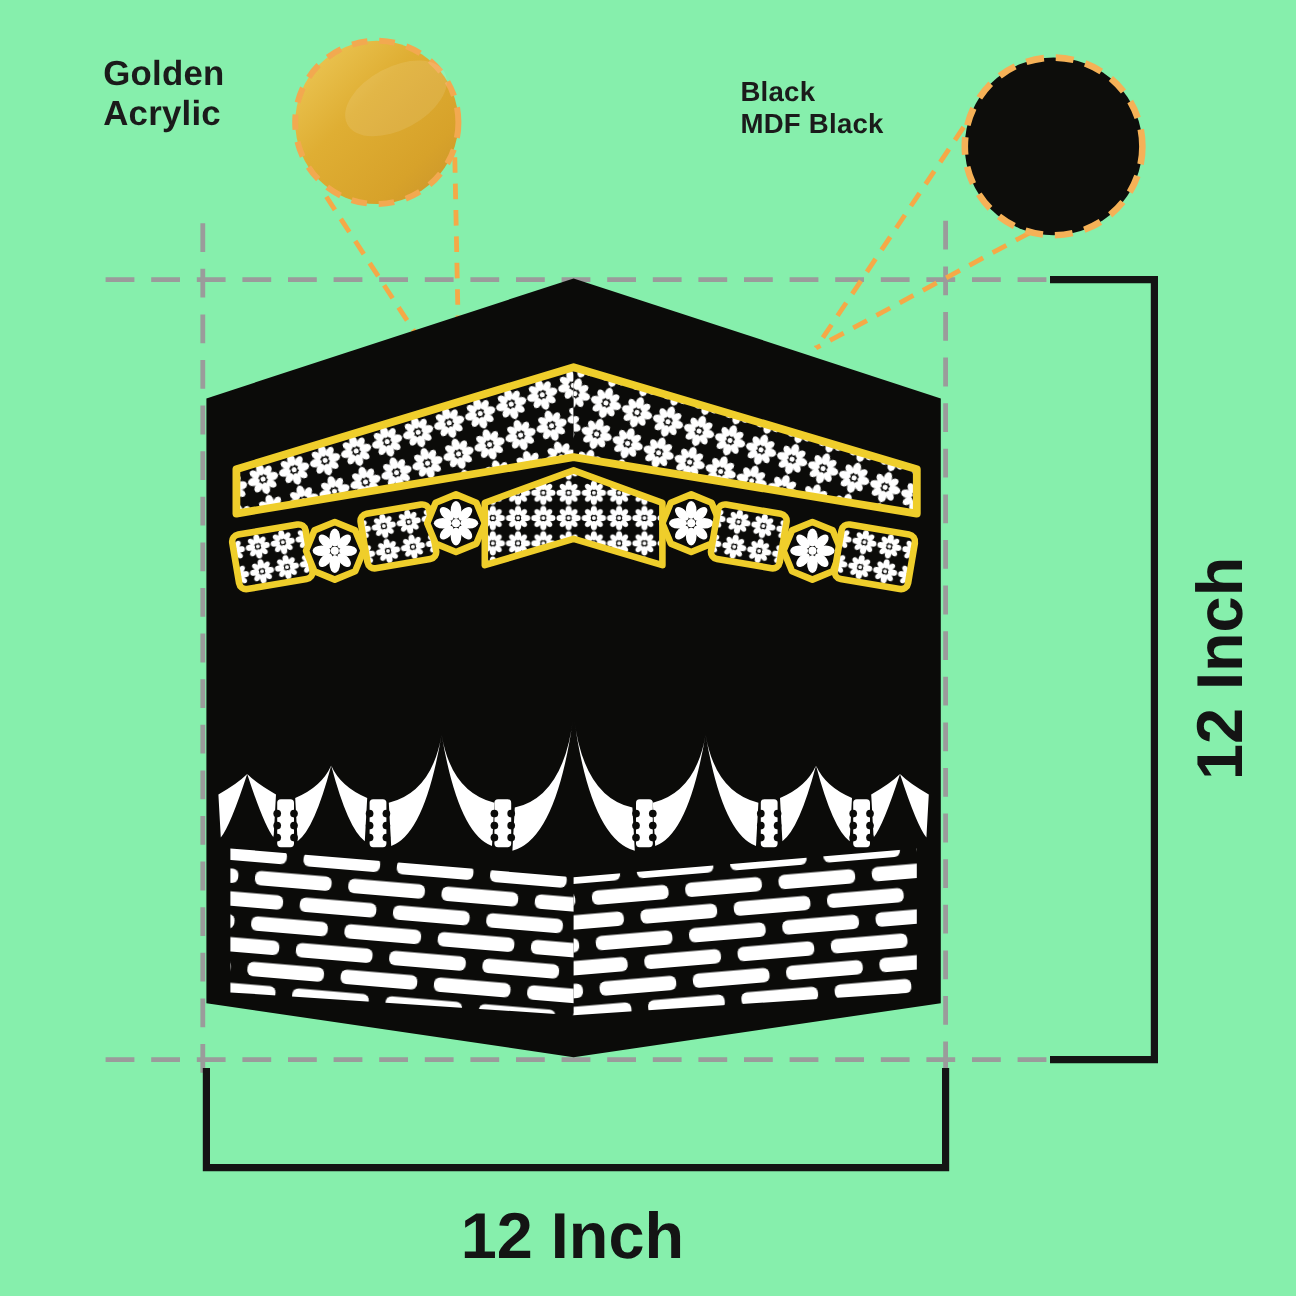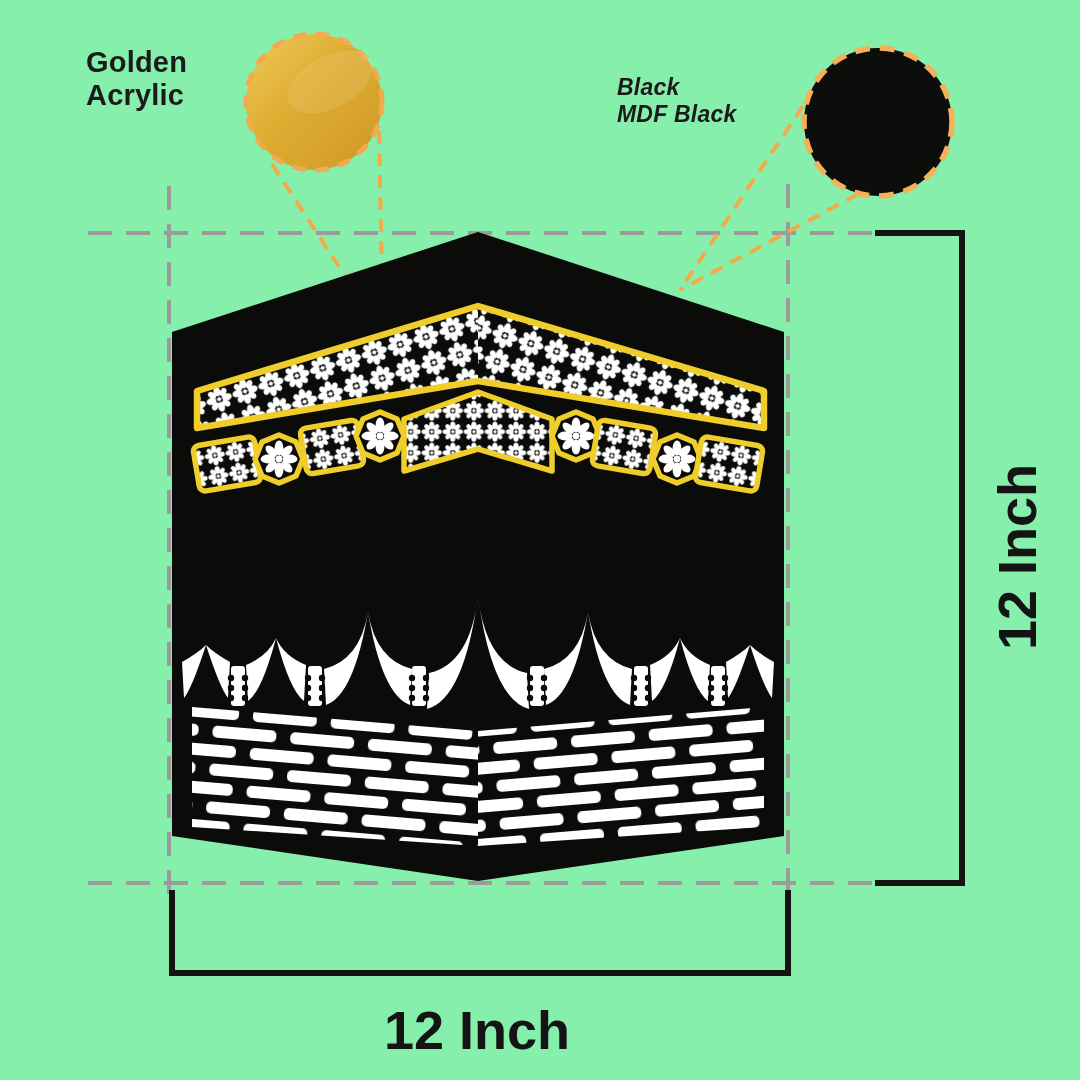--- a/index.html
+++ b/index.html
@@ -3,21 +3,21 @@
 <meta charset="utf-8">
 <style>
   html,body{margin:0;padding:0;background:#ffffff;}
   .stage{
     position:relative;width:1080px;height:1080px;background:#86efac;overflow:hidden;
     font-family:"Liberation Sans","DejaVu Sans",sans-serif;color:#1b1b1b;
   }
   .stage svg{position:absolute;left:0;top:0;}
   .callout{position:absolute;font-weight:800;letter-spacing:.2px;}
   .callout-gold{left:86px;top:46px;font-size:29px;line-height:33px;}
-  .callout-black{left:617px;top:74px;font-size:23px;line-height:27px;font-style:italic;}
+  .callout-black{left:617px;top:63px;font-size:23px;line-height:27px;}
   .dim-label{position:absolute;font-weight:800;font-size:54px;color:#141414;text-align:center;}
   .dim-bottom{left:277px;top:998px;width:400px;height:64px;line-height:64px;}
   .dim-right{left:867px;top:527px;width:300px;height:60px;line-height:60px;
              transform:rotate(-90deg);transform-origin:50% 50%;}
 </style>
 </head>
 <body>
 
 <div class="stage">
 

